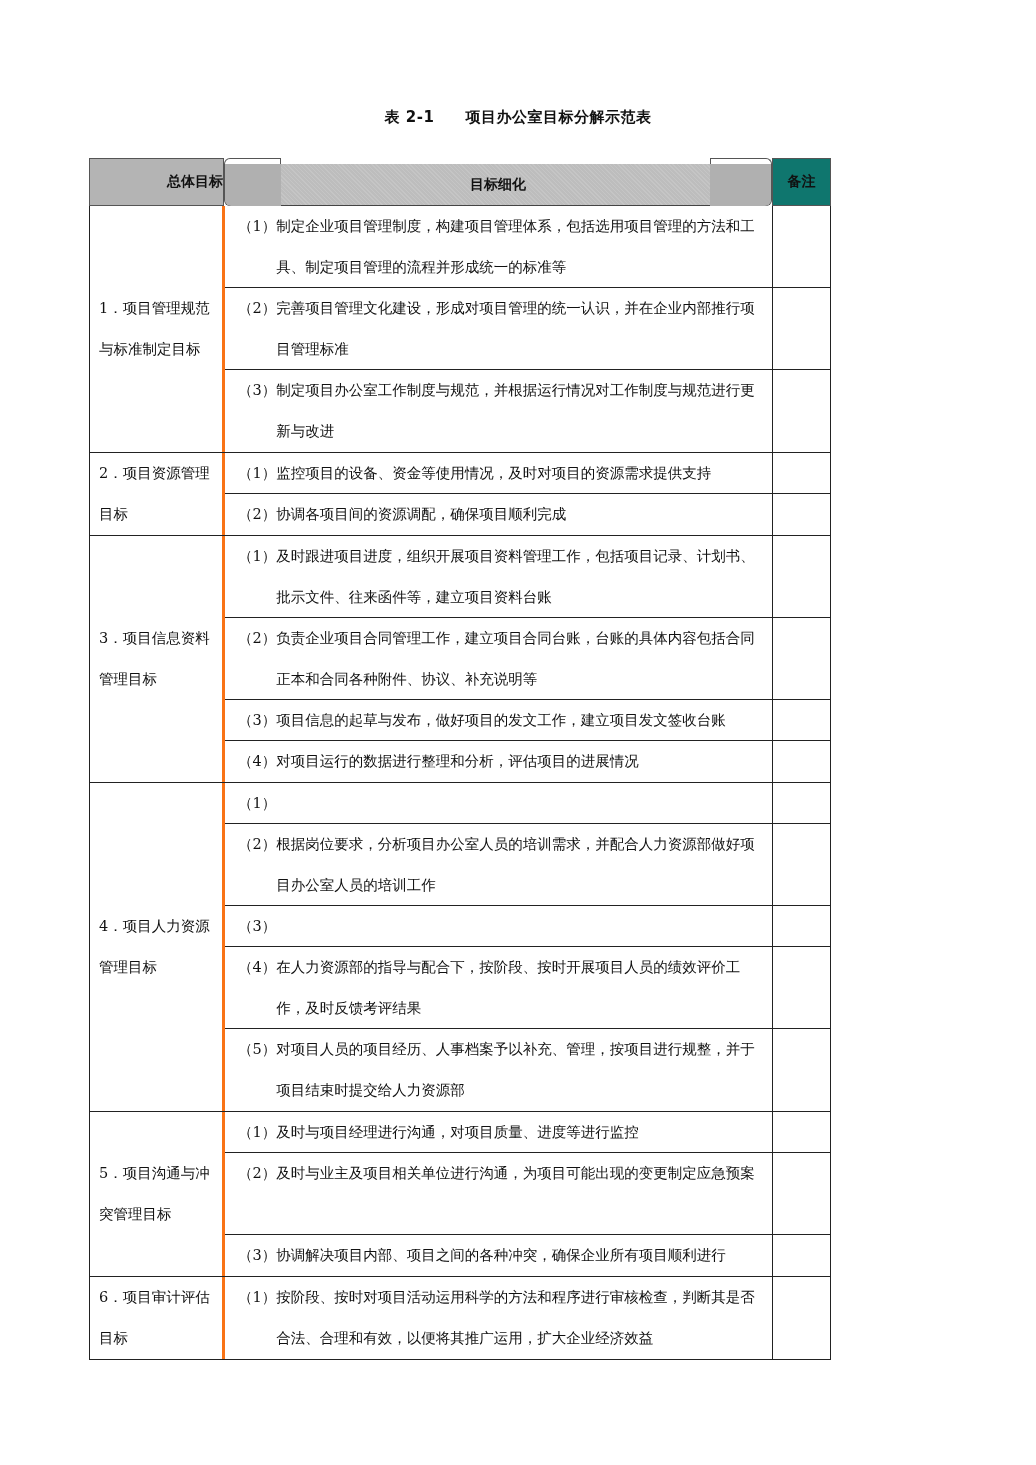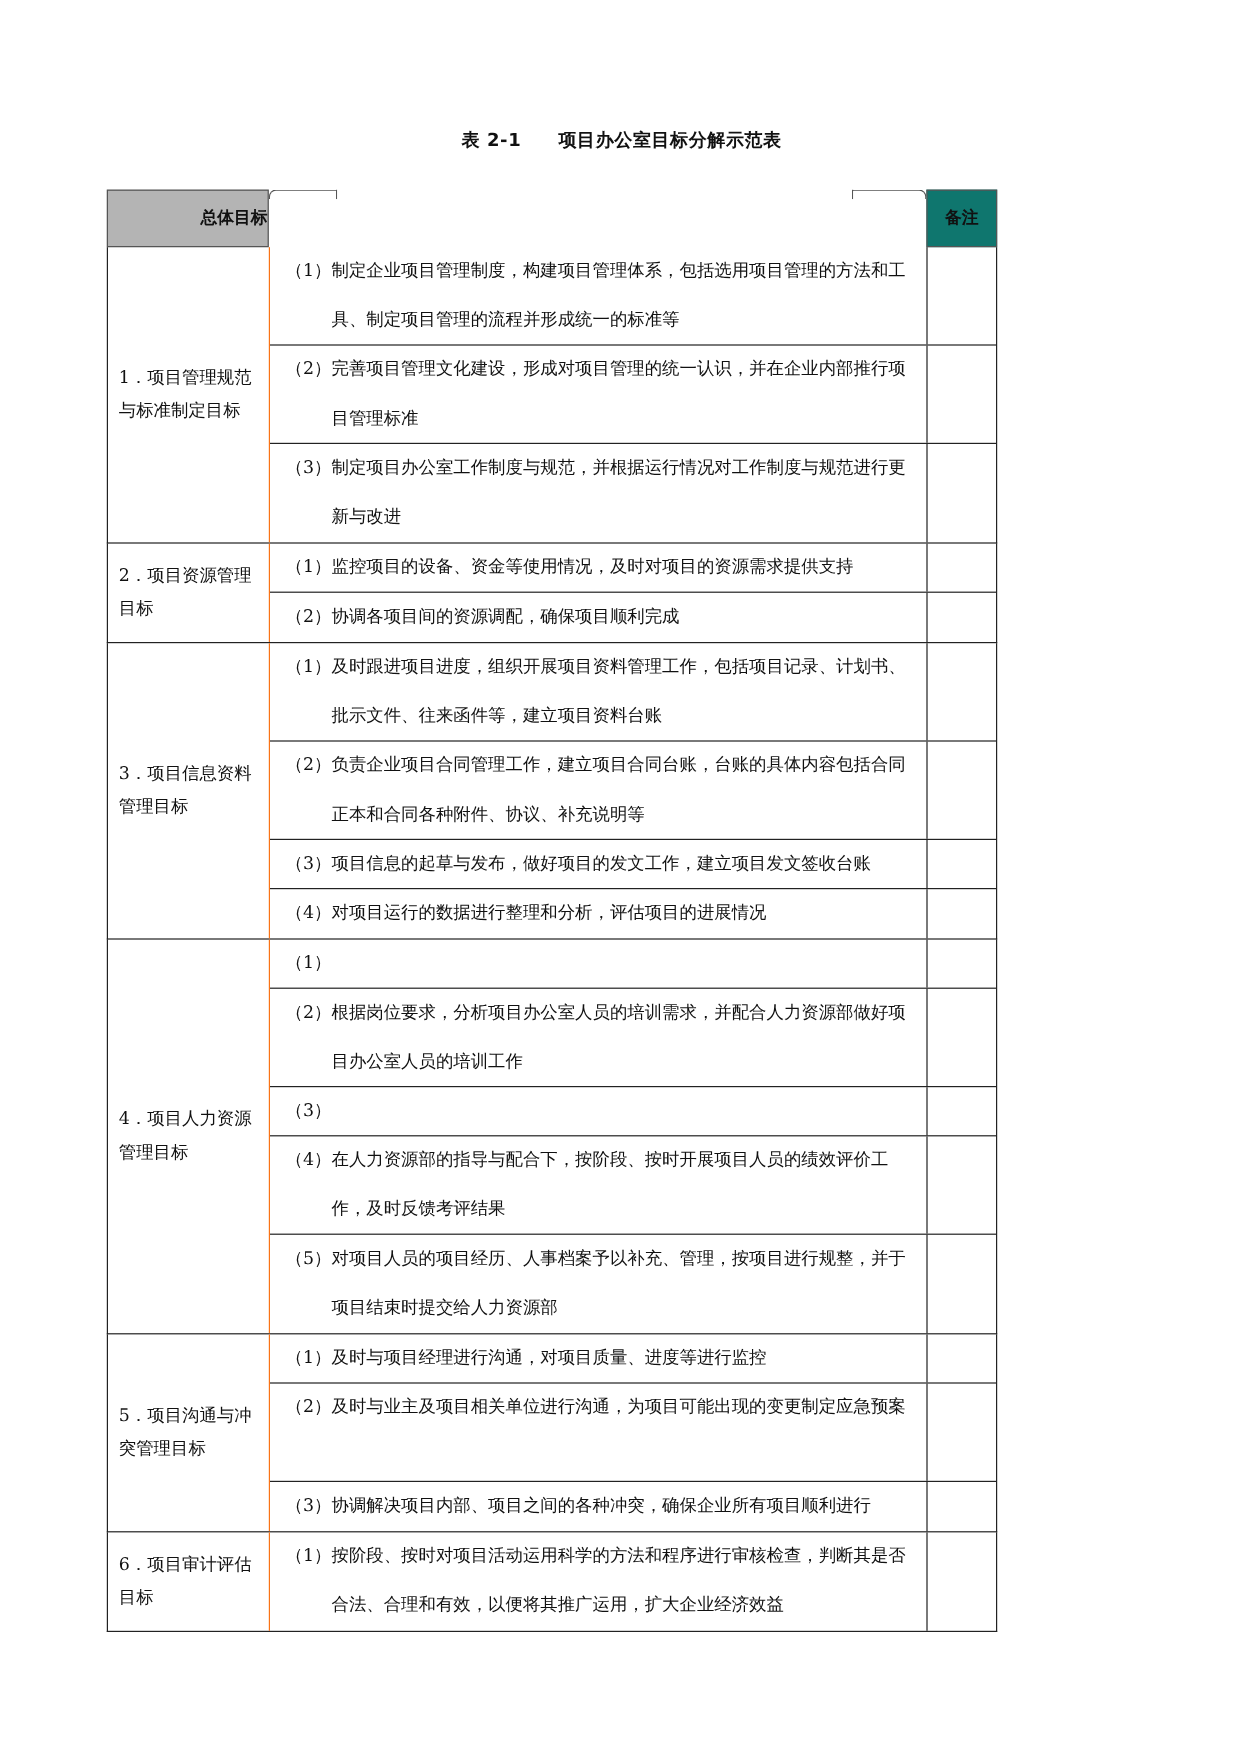--- a/index.html
+++ b/index.html
@@ -11,21 +11,21 @@
   .hdr .h1 { position: absolute; left: 0; top: 0; width: 135px; height: 48px; background: #b4b4b4; border: 1px solid #555; box-sizing: border-box; display: flex; align-items: center; justify-content: flex-end; font-weight: bold; font-size: 14px; font-family: "DejaVu Sans", "Liberation Sans", sans-serif; }
   .hdr .h3 { position: absolute; left: 683px; top: 0; width: 59px; height: 48px; background: #0f766e; border: 1px solid #555; box-sizing: border-box; display: flex; align-items: center; justify-content: center; font-weight: bold; font-size: 14px; font-family: "DejaVu Sans", "Liberation Sans", sans-serif; }
   .hdr .h2 { position: absolute; left: 135px; top: 6px; width: 548px; height: 42px; background: #bdbdbd; background-image: repeating-linear-gradient(45deg, rgba(255,255,255,0.12) 0 1px, transparent 1px 3px); border-left: 1px solid #555; border-right: 1px solid #555; border-bottom: 1px solid #444; border-radius: 0 0 6px 6px; box-sizing: border-box; display: flex; align-items: center; justify-content: center; font-weight: bold; font-size: 14px; font-family: "DejaVu Sans", "Liberation Sans", sans-serif; }
   .hdr .fold-l { position: absolute; left: 136px; top: 6px; width: 56px; height: 42px; background: #b0b0b0; border-radius: 0 0 0 6px; }
   .hdr .fold-r { position: absolute; left: 621px; top: 6px; width: 61px; height: 42px; background: #b0b0b0; border-radius: 0 0 6px 0; }
   .hdr .curl-l { position: absolute; left: 135px; top: 0; width: 57px; height: 8px; border: 1px solid #555; border-bottom: none; border-radius: 6px 0 0 0; background: #fff; box-sizing: border-box; }
   .hdr .curl-r { position: absolute; left: 621px; top: 0; width: 62px; height: 8px; border: 1px solid #555; border-bottom: none; border-radius: 0 6px 0 0; background: #fff; box-sizing: border-box; }
   .hdr .h2 span { position: relative; z-index: 2; }
   .body { position: relative; }
   .grp { display: flex; border-left: 1px solid #222; border-right: 1px solid #222; border-bottom: 1px solid #222; box-sizing: border-box; }
-  .cat { width: 135px; flex: 0 0 135px; box-sizing: border-box; border-right: 1px solid #f97316; display: flex; align-items: center; padding-left: 9px; font-size: 14.5px; line-height: 28px; }
+  .cat { width: 135px; flex: 0 0 135px; box-sizing: border-box; border-right: 3px solid #f97316; display: flex; align-items: center; padding-left: 9px; font-size: 14.5px; line-height: 41px; }
   .items { flex: 1; display: flex; flex-direction: column; }
   .row { display: flex; border-bottom: 1px solid #222; box-sizing: border-box; }
   .row:last-child { border-bottom: none; }
   .txt { width: 548px; flex: 0 0 548px; box-sizing: border-box; border-right: 1px solid #222; font-size: 14.5px; line-height: 41px; padding-left: 13px; padding-right: 6px; display: flex; }
   .txt .lbl { flex: 0 0 35px; white-space: nowrap; }
   .txt .content { flex: 1; }
   .note { flex: 1; }
   .h1r { height: 41px; }
   .h2r { height: 82px; }
 </style>
@@ -36,20 +36,25 @@
   <span class="num">表 2-1</span><span>项目办公室目标分解示范表</span>
 </div>
 
 <div class="tbl">
   <div class="hdr">
     <div class="h1">
         <span>总体目标</span>
       </div>
     <div class="curl-l"></div>
     <div class="curl-r"></div>
+    <div class="h2">
+      <div class="fold-l" style="left:0;top:0;"></div>
+      <div class="fold-r" style="left:auto;right:0;top:0;"></div>
+      <span>目标细化</span>
+    </div>
     <div class="h3">
         <span>备注</span>
       </div>
   </div>
 
   <div class="body">
 
     <div class="grp">
       <div class="cat" style="width:135px;">1．项目管理规范与标准制定目标</div>
       <div class="items">

